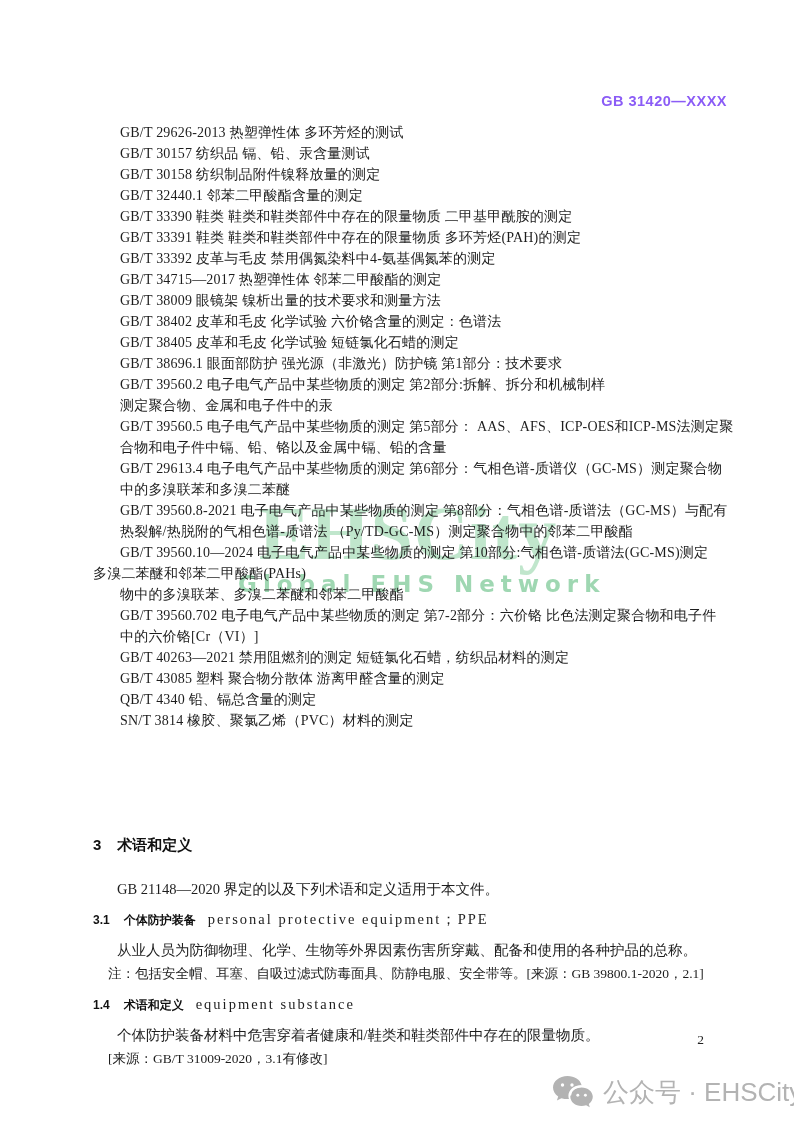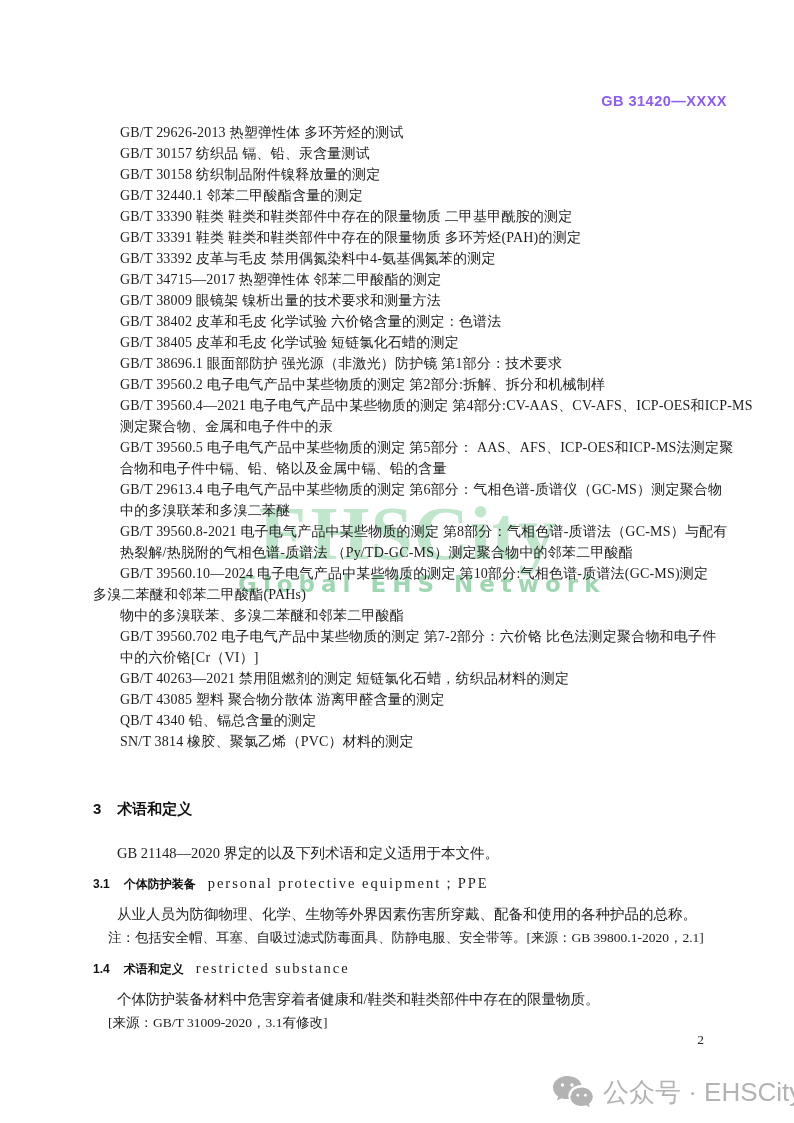--- a/index.html
+++ b/index.html
@@ -38,21 +38,21 @@
   .refs{position:absolute;top:122px;left:93px;width:660px;}
   .refline{
     font-size:14px;line-height:21px;white-space:nowrap;
     letter-spacing:0.2px;
   }
   .refline.item{padding-left:27px;}
   .refline.cont{padding-left:27px;}
   .refline.flush{padding-left:0;}
 
   
-  .terms-block{position:absolute;top:800px;left:93px;width:660px;}
+  .terms-block{position:absolute;top:836px;left:93px;width:660px;}
   .sec-heading{
     font-family:"Liberation Sans","DejaVu Sans",sans-serif;
     font-weight:bold;font-size:15px;line-height:18px;color:#111;
   }
   .sec-heading .h-num{margin-right:16px;}
   .intro{margin-top:27px;padding-left:24px;font-size:14.5px;line-height:17px;}
   .terms{margin-top:12px;}
   .term + .term{margin-top:13px;}
   .term-head{line-height:18px;}
   .t-num,.t-zh{
@@ -113,21 +113,20 @@
       <div class="refline item">GB/T 38009 眼镜架 镍析出量的技术要求和测量方法</div>
 
       <div class="refline item">GB/T 38402 皮革和毛皮 化学试验 六价铬含量的测定：色谱法</div>
 
       <div class="refline item">GB/T 38405 皮革和毛皮 化学试验 短链氯化石蜡的测定</div>
 
       <div class="refline item">GB/T 38696.1  眼面部防护 强光源（非激光）防护镜 第1部分：技术要求</div>
 
       <div class="refline item">GB/T 39560.2 电子电气产品中某些物质的测定 第2部分:拆解、拆分和机械制样</div>
 
-      <div class="refline item">GB/T 39560.4—2021 电子电气产品中某些物质的测定 第4部分:CV-AAS、CV-AFS、ICP-OES和ICP-MS</div>
 
       <div class="refline cont">测定聚合物、金属和电子件中的汞</div>
 
       <div class="refline item">GB/T 39560.5 电子电气产品中某些物质的测定 第5部分： AAS、AFS、ICP-OES和ICP-MS法测定聚</div>
 
       <div class="refline cont">合物和电子件中镉、铅、铬以及金属中镉、铅的含量</div>
 
       <div class="refline item">GB/T 29613.4 电子电气产品中某些物质的测定 第6部分：气相色谱-质谱仪（GC-MS）测定聚合物</div>
 
       <div class="refline cont">中的多溴联苯和多溴二苯醚</div>
@@ -167,21 +166,21 @@
         <div class="term">
           <div class="term-head">
             <span class="t-num">3.1</span><span class="t-zh">个体防护装备</span><span class="t-en">personal protective equipment；PPE</span>
           </div>
           <div class="term-def">从业人员为防御物理、化学、生物等外界因素伤害所穿戴、配备和使用的各种护品的总称。</div>
           <div class="term-note">注：包括安全帽、耳塞、自吸过滤式防毒面具、防静电服、安全带等。[来源：GB 39800.1-2020，2.1]</div>
         </div>
 
         <div class="term">
           <div class="term-head">
-            <span class="t-num">1.4</span><span class="t-zh">术语和定义</span><span class="t-en">restricted substance</span>
+            <span class="t-num">1.4</span><span class="t-zh">术语和定义</span><span class="t-en">equipment substance</span>
           </div>
           <div class="term-def">个体防护装备材料中危害穿着者健康和/鞋类和鞋类部件中存在的限量物质。</div>
           <div class="term-note">[来源：GB/T 31009-2020，3.1有修改]</div>
         </div>
       </div>
   </div>
 
   <div class="page-num">2</div>
 
   <div class="footer-brand">

